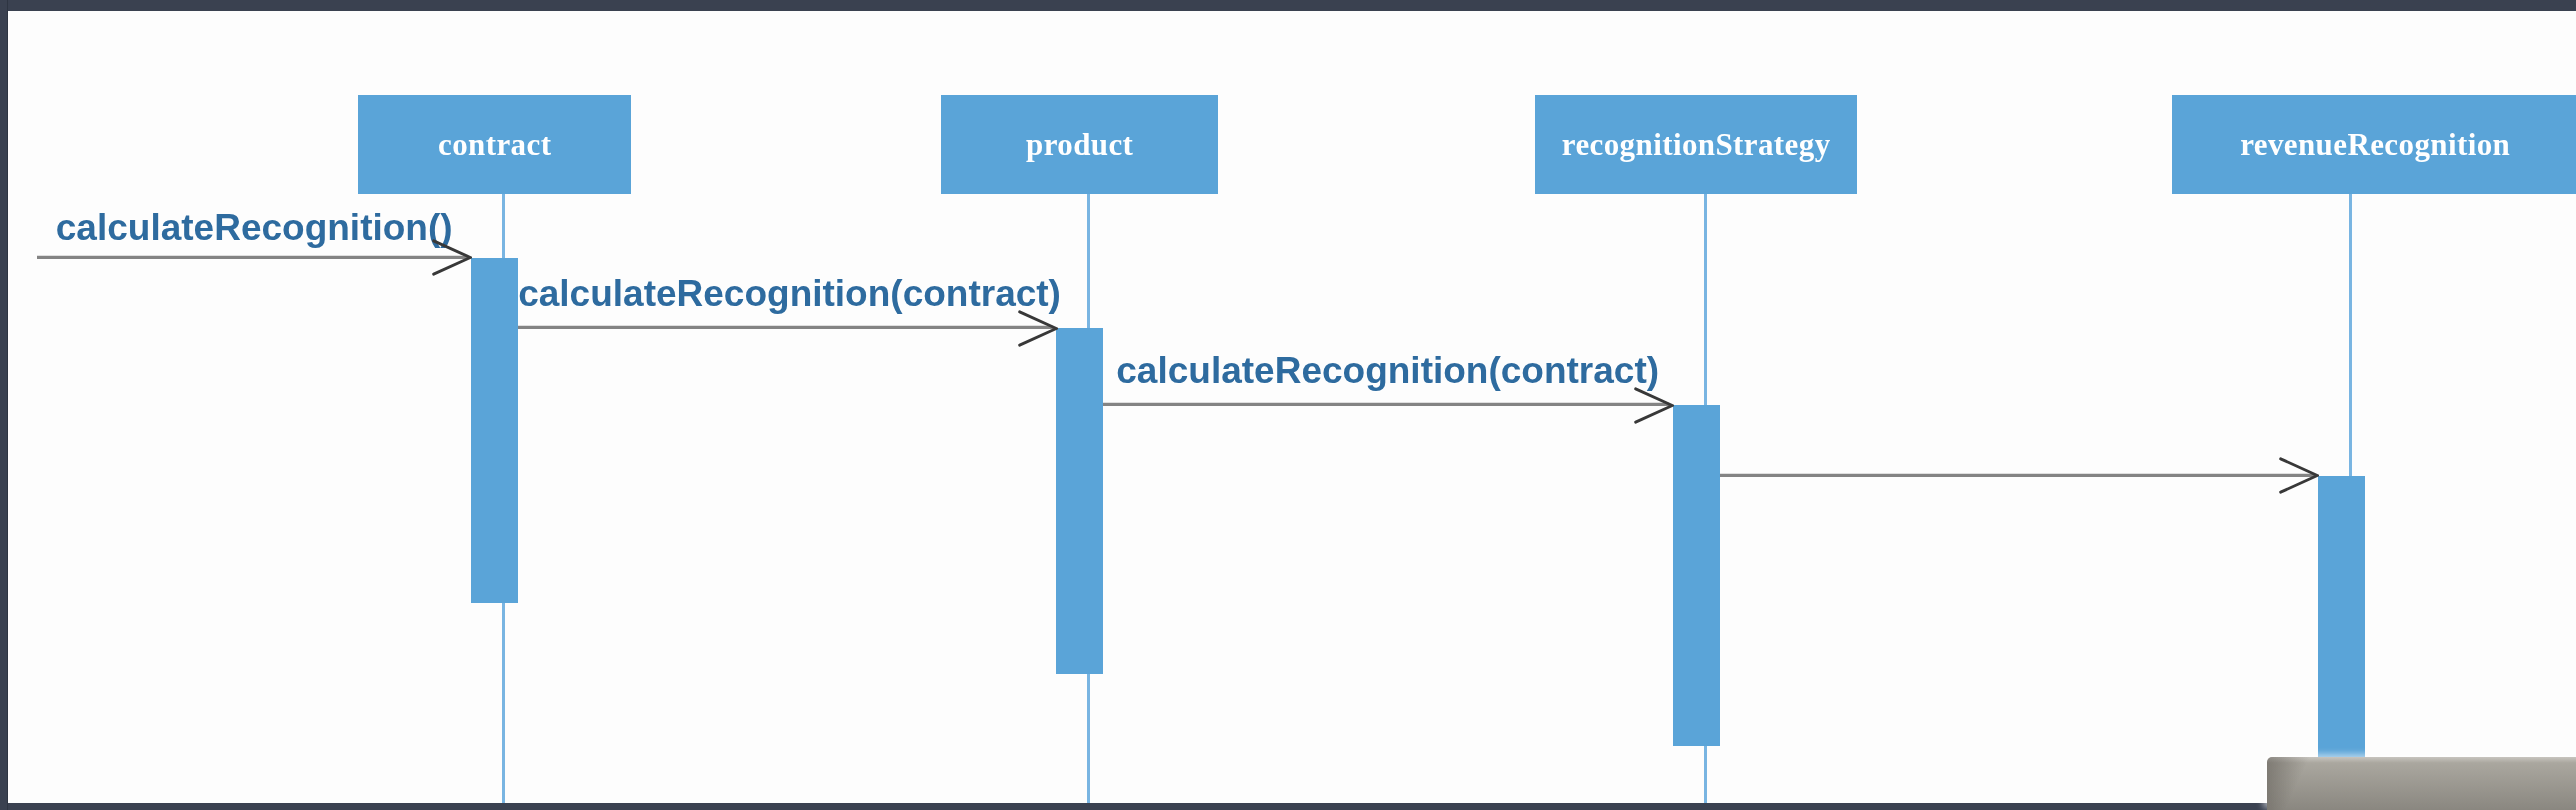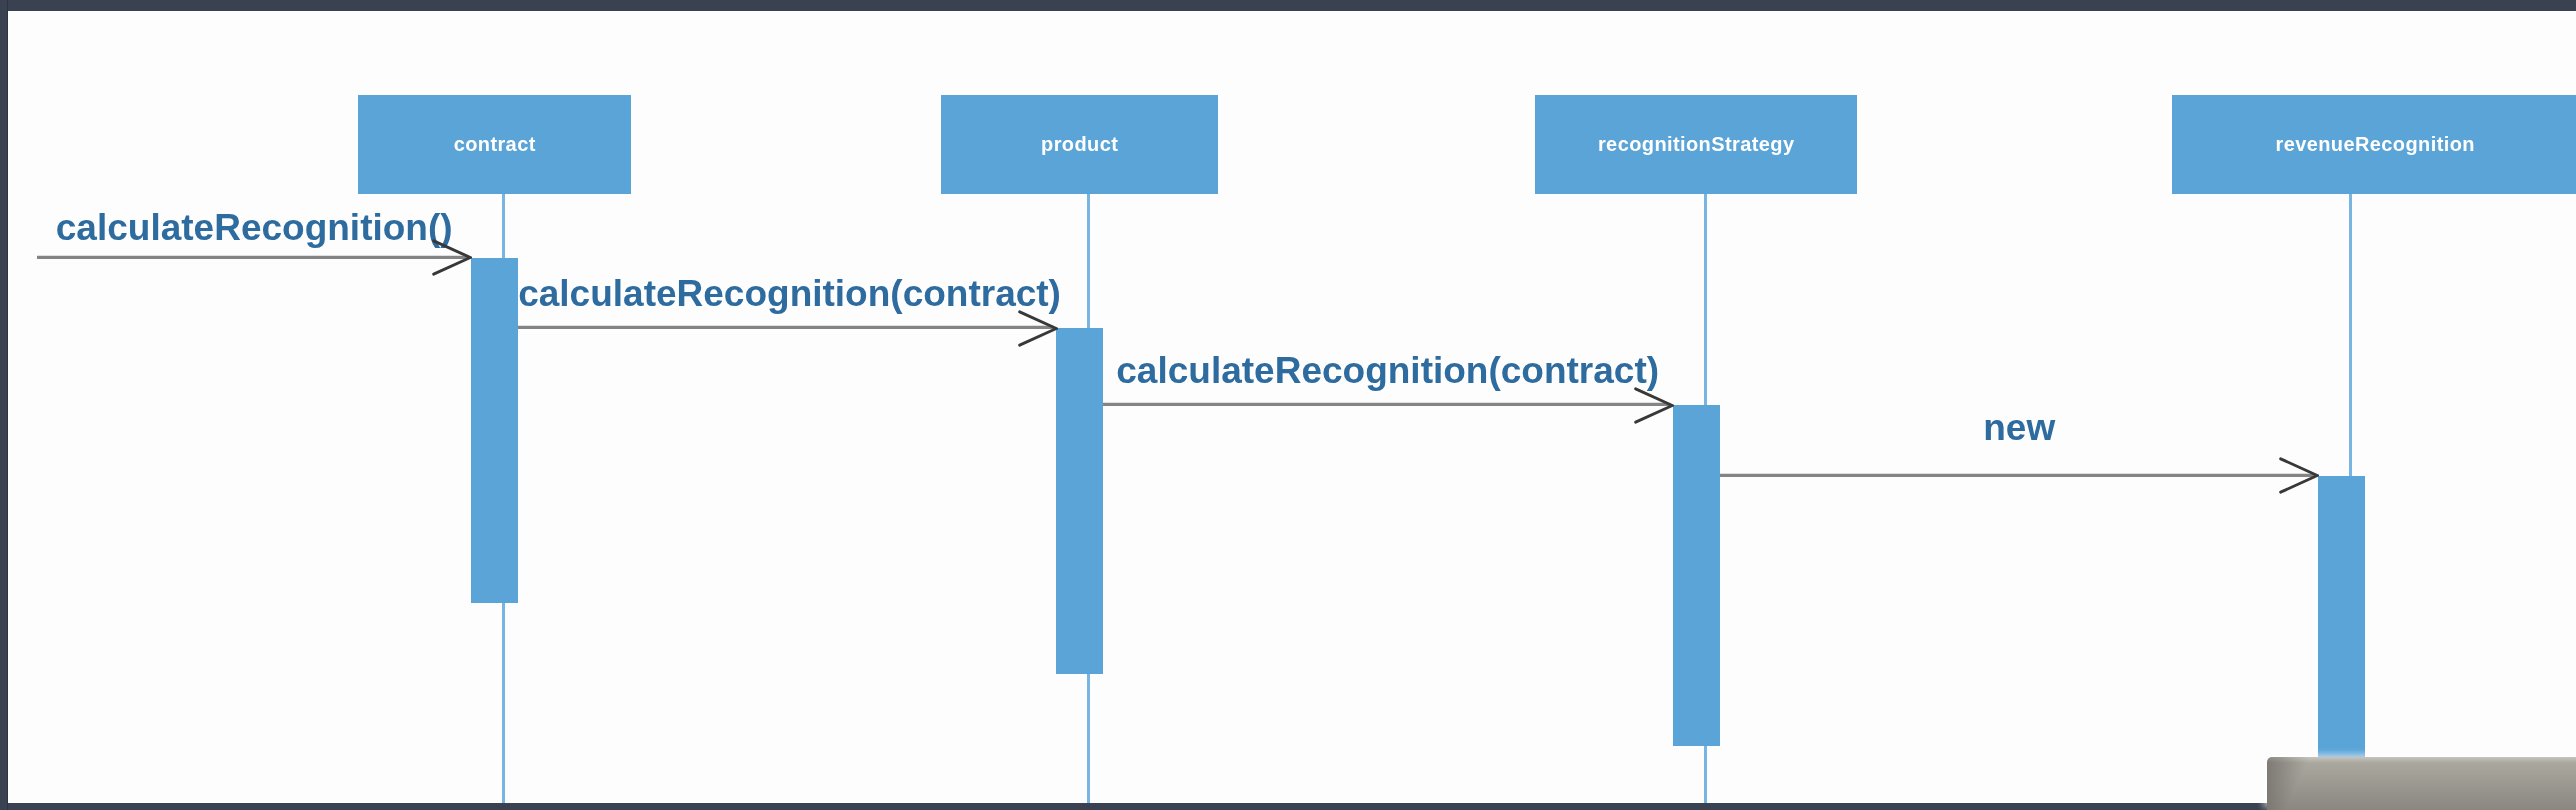--- a/index.html
+++ b/index.html
@@ -25,21 +25,21 @@
   .left-edge{left:0;top:0;width:7.5px;height:810px;border-right:1.7px solid #2e3542;}
   .bottom-bar{left:0;top:803px;width:2576px;height:6.7px;z-index:30;}
 
   .canvas{position:absolute;left:9.2px;top:11px;right:0;bottom:0;background:var(--canvas);}
 
   .actor-box{
     position:absolute;top:84px;height:99px;background:var(--actor-fill);
     display:flex;align-items:center;justify-content:center;z-index:10;
   }
   .actor-box span{
-    color:var(--actor-text);font-size:20px;font-weight:700;letter-spacing:0.4px;
+    color:var(--actor-text);font-size:31px;font-weight:700;letter-spacing:0.4px;font-family:Liberation Serif, serif;
   }
   .lifeline{
     position:absolute;top:183px;bottom:6.7px;width:2.5px;background:var(--lifeline);z-index:1;
   }
   .activation{
     position:absolute;width:47px;background:var(--activation);z-index:5;
   }
 
   .msg-label{
     position:absolute;z-index:12;color:var(--message-text);
@@ -101,21 +101,20 @@
   <svg class="msg-head" style="left:1009px;top:299px;" width="40" height="37" viewBox="0 0 48 44">
     <polyline points="2,2 46,22 2,42"></polyline>
   </svg>
 
   <div class="msg-label" style="left:1094px;width:569px;top:343px;">calculateRecognition(contract)</div>
   <div class="msg-line" style="left:1094px;top:392px;width:566px;"></div>
   <svg class="msg-head" style="left:1625px;top:376px;" width="40" height="37" viewBox="0 0 48 44">
     <polyline points="2,2 46,22 2,42"></polyline>
   </svg>
 
-  <div class="msg-label" style="left:1711px;width:598px;top:400px;">new</div>
   <div class="msg-line" style="left:1711px;top:463px;width:595px;"></div>
   <svg class="msg-head" style="left:2270px;top:446px;" width="40" height="37" viewBox="0 0 48 44">
     <polyline points="2,2 46,22 2,42"></polyline>
   </svg>
 
 </div>
 
 <div class="corner-overlay"></div>
 
 <div class="chrome top-bar"></div>

